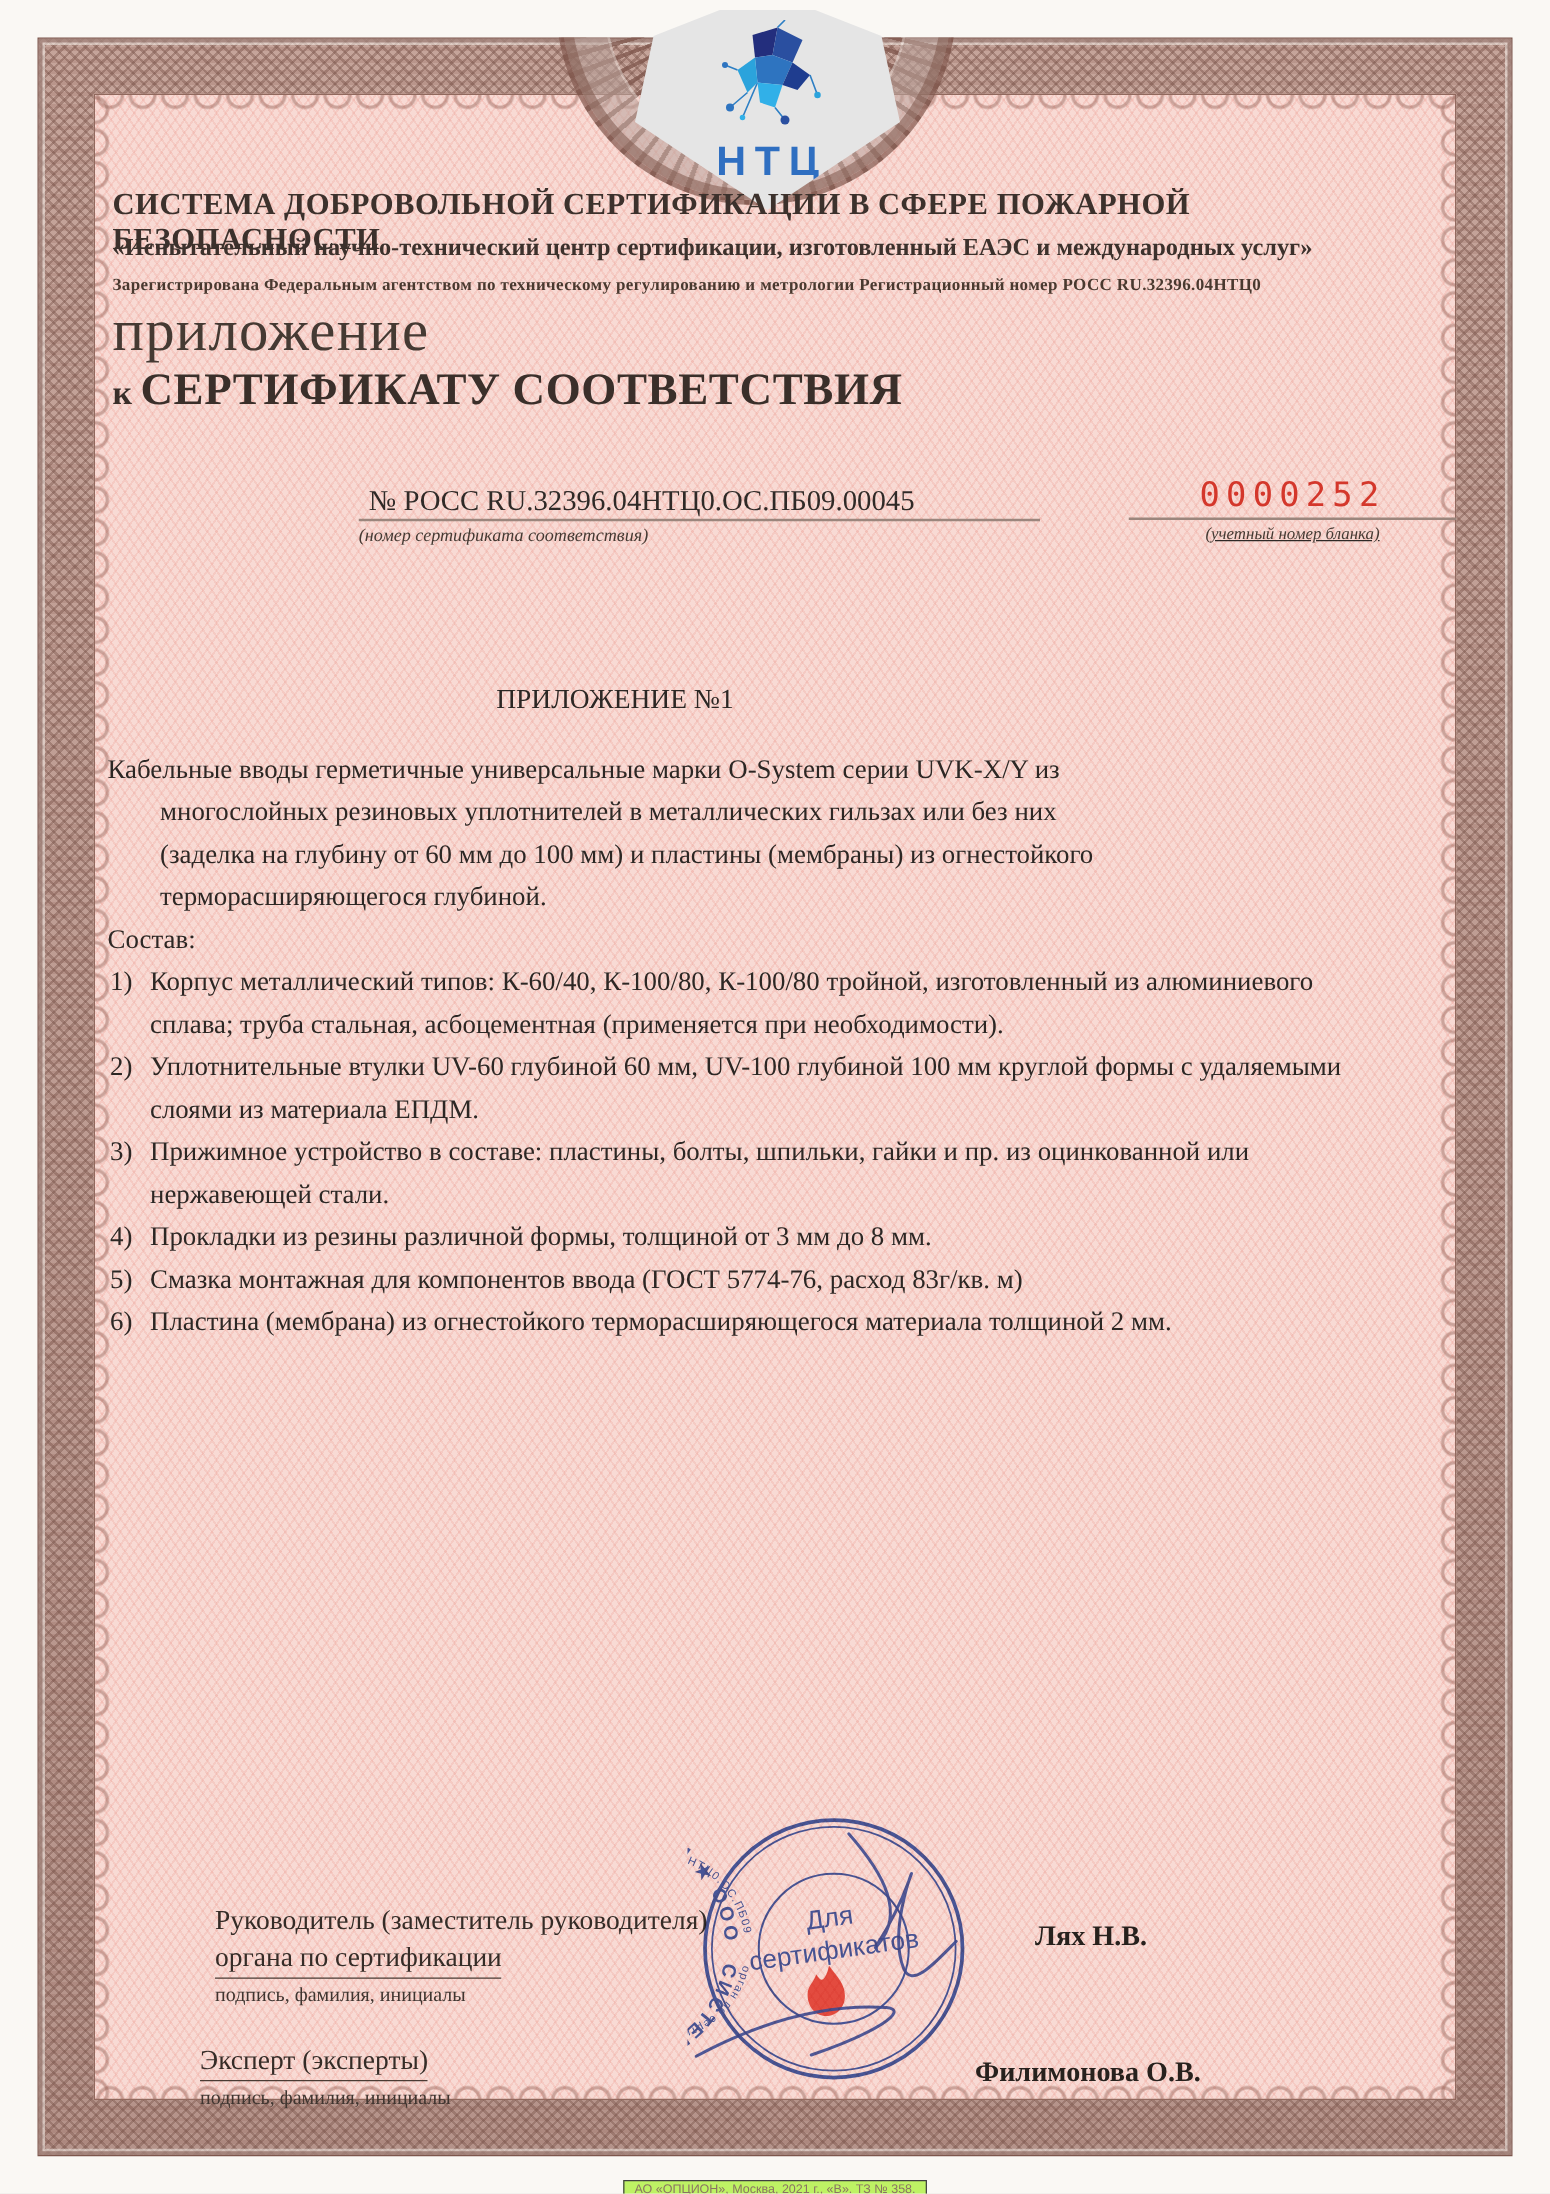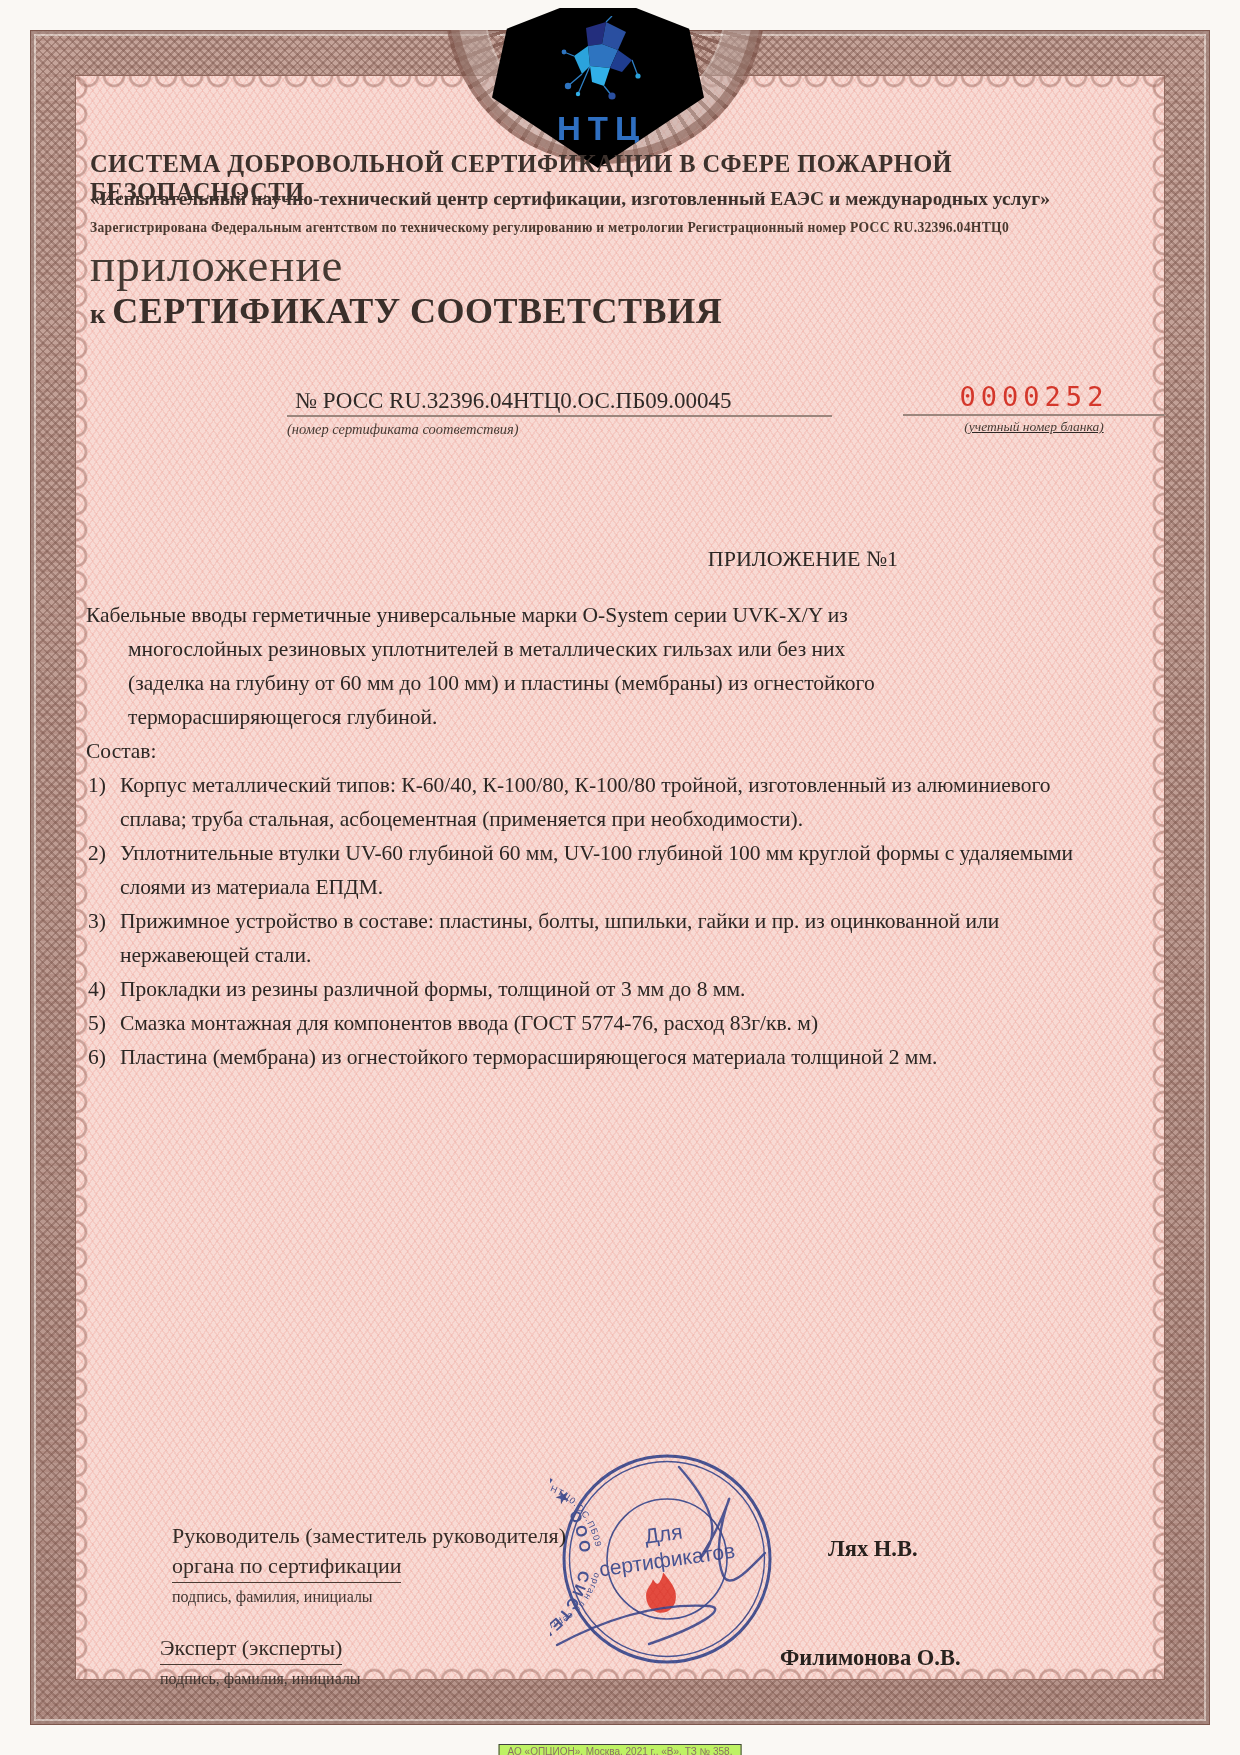--- a/index.html
+++ b/index.html
@@ -47,22 +47,22 @@
   
   .rosette-wrap { position:absolute; left:428px; top:30px; width:354px; height:134px; overflow:hidden; }
   .rosette {
     position:absolute; left:17px; top:-186px; width:320px; height:320px; border-radius:50%;
     background:
       repeating-conic-gradient(rgba(129,89,79,.80) 0deg 1.6deg, rgba(129,89,79,0) 1.6deg 5.4deg);
     box-shadow: inset 0 0 0 8px rgba(129,89,79,.55), inset 0 0 0 34px rgba(129,89,79,.30), inset 0 0 0 36px rgba(250,245,240,.4);
     border:4px solid rgba(129,89,79,.7);
   }
   .shield {
-    position:absolute; left:492px; top:8px; width:212px; height:160px;
-    background:#000000;
+    position:absolute; left:508px; top:8px; width:212px; height:160px;
+    background:#e5e5e5;
     clip-path:polygon(32% 0%, 68% 0%, 93% 13%, 100% 56%, 50% 100%, 0% 56%, 7% 13%);
   }
   .shield svg.crystal { position:absolute; left:56px; top:8px; }
   .logo-text {
     position:absolute; left:0; right:0; top:102px; text-align:center;
     font-family:"Liberation Sans", sans-serif; font-weight:bold;
     font-size:33px; letter-spacing:7px; color:#2f6fc1; text-indent:7px;
   }
   
   .centerline { position:absolute; left:90px; width:1060px; }
@@ -79,21 +79,21 @@
   .num-rule  { border-bottom:2px solid #9b867d; margin-top:-2px; }
   .num-caption { font-size:14.5px; font-style:italic; color:#453a33; margin-top:4px; }
   .blank-block { position:absolute; left:903px; top:381px; width:262px; text-align:center;text-decoration:underline; }
   .blank-value {
     display:inline-block; font-family:"DejaVu Sans Mono", monospace;
     font-size:27px; letter-spacing:5px; color:#d4372b; padding-bottom:4px;
   }
   .blank-caption { font-size:13.5px; font-style:italic; color:#453a33; margin-top:3px; }
   
   .content { position:absolute; left:86px; top:542px; width:1014px; font-size:21.5px; line-height:34px; color:#2c2724; }
-  .apx-num { width:812px; text-align:right; font-size:22px; margin-bottom:22px; }
+  .apx-num { width:812px; text-align:center; font-size:22px; margin-bottom:22px; }
   .intro-line + .intro-line { margin-left:42px; }
   .comp-label { margin-top:0; }
   .item { position:relative; padding-left:34px; }
   .item-num { position:absolute; left:2px; top:0; }
   
   .sig { position:absolute; color:#352c27; }
   .head-block { left:132px; top:1521px; font-size:22px; line-height:30px;padding-left:40px; }
   .u-line { display:inline-block; border-bottom:1.6px solid #4a3b33; padding-bottom:1px; }
   .sign-caption { font-size:16px; line-height:22px; color:#3f3530; margin-top:3px; }
   .expert-block { left:160px; top:1633px; font-size:22px; line-height:30px; }

